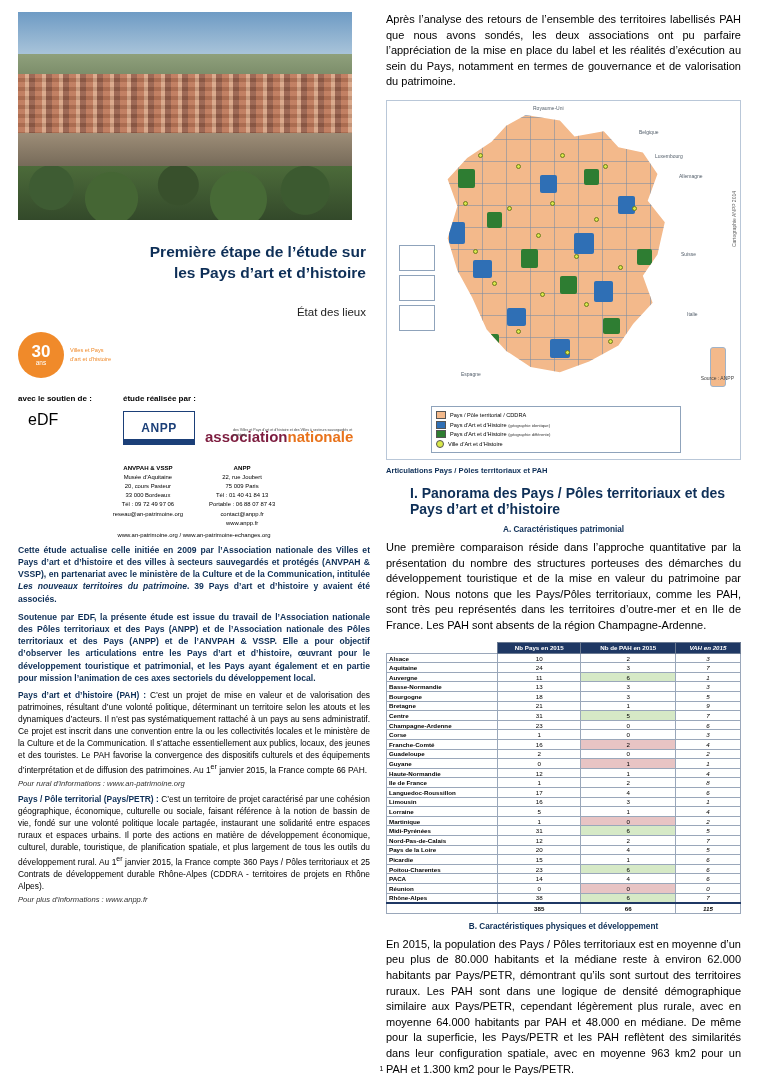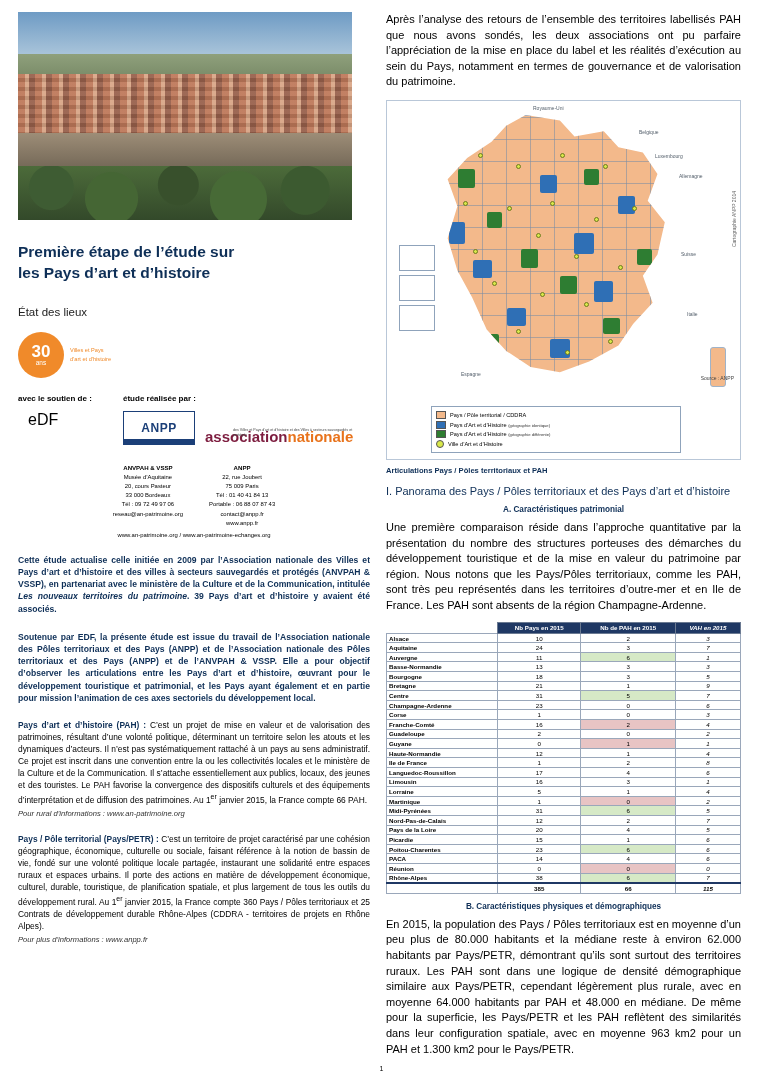--- a/index.html
+++ b/index.html
@@ -62,21 +62,21 @@
     position:absolute; left:0; bottom:0; width:100%; height:26%;
     background: radial-gradient(circle at 10% 40%, #3e5c33 0 22px, transparent 23px),
                 radial-gradient(circle at 28% 60%, #456634 0 26px, transparent 27px),
                 radial-gradient(circle at 48% 35%, #38502c 0 20px, transparent 21px),
                 radial-gradient(circle at 66% 62%, #476a36 0 28px, transparent 29px),
                 radial-gradient(circle at 86% 45%, #3c5a30 0 24px, transparent 25px),
                 linear-gradient(#4c6b3a, #33492a);
   }
 
   
-  .title-block { margin-top: 22px; padding-right: 4px; }
+  .title-block { margin-top: 22px; text-align: right; padding-right: 4px; }
   .title-main {
     font-size: 15.5px; font-weight: bold; color: #0e2f57; line-height: 1.35;
   }
   .subtitle { font-size: 11.5px; color: #222; margin-top: 22px; }
   .subtitle2 { font-size: 11.5px; color: #222; }
 
   
   .anniv { margin-top: 14px; display:flex; align-items:center; gap: 6px; }
   .anniv .circle {
     width: 46px; height: 46px; border-radius: 50%;
@@ -106,21 +106,21 @@
   .logo-anvpah .small { position:absolute; left:28px; top:17px; font-size:3.6px; color:#444; font-weight:normal; line-height:1.4; width:130px; }
 
   
   .contacts {
     margin-top: 18px; display:flex; justify-content:center; gap: 26px;
     font-size: 5.9px; line-height: 1.55; text-align:center;
   }
   .contacts b { font-size: 6.1px; }
 
   
-  .para { font-size: 8.4px; line-height: 1.42; text-align: justify; margin-top: 16px; }
+  .para { font-size: 8.4px; line-height: 1.42; text-align: justify; margin-top: 6px; }
   .para.bold { font-weight: bold; color:#0e2f57; font-size: 8.6px; }
   .para .ital { font-style: italic; }
   .heading-s { font-size: 8.4px; font-weight: bold; color:#0e2f57; }
   .small-ital { font-size: 7.6px; font-style: italic; color:#333; margin-top:3px; }
 
   
   .rtext { font-size: 11px; line-height: 1.42; text-align: justify; }
   .map-wrap { margin-top: 10px; border: 1px solid #b9c7d8; background:#fff; position:relative; height: 360px; }
   .map-canvas { position:absolute; inset:0; overflow:hidden; }
   .map-bg { position:absolute; inset:0; background:#ffffff; }
@@ -171,21 +171,21 @@
   .legend-sw.blue { background:#2f6fb5; }
   .legend-sw.green { background:#2e7d32; }
   .legend-sw.dotmark { background:#d8e84a; border-radius:50%; width:8px; height:8px; }
   .legend-txt { font-size: 5.6px; }
   .legend-txt .sub { font-size: 4.2px; color:#333; }
 
   .fig-caption {
     font-size:7.6px; font-weight:bold; color:#0e2f57; margin-top:6px;
   }
 
-  .sec-h1 { font-size: 11px; font-weight: normal; color:#0e2f57; margin-top: 10px; }
+  .sec-h1 { font-size: 14px; font-weight: bold; color:#0e2f57; margin-top: 10px; margin-left: 24px; }
   .sec-h2 { font-size: 8.2px; font-weight: bold; color:#0e2f57; text-align:center; margin-top: 8px; }
 
   
   table.data {
     width: 100%; border-collapse: collapse; margin-top: 8px;
     font-size: 6.2px;
   }
   table.data th {
     background: #1f3864; color:#fff; font-weight:bold; border:1px solid #6b7a92;
     padding: 1.5px 2px; text-align:center; font-size:6.2px;
@@ -553,19 +553,19 @@
             </tr>
             <tr class="total">
               <td class="name"></td>
               <td>385</td>
               <td>66</td>
               <td style="font-style: italic;">115</td>
             </tr>
           </tbody>
       </table>
 
-      <div class="sec-h2">B. Caractéristiques physiques et démographiques</div>
+      <div class="sec-h2">B. Caractéristiques physiques et développement</div>
       <div class="rtext" style="margin-top:6px;">En 2015, la population des Pays / Pôles territoriaux est en moyenne d’un peu plus de 80.000 habitants et la médiane reste à environ 62.000 habitants par Pays/PETR, démontrant qu’ils sont surtout des territoires ruraux. Les PAH sont dans une logique de densité démographique similaire aux Pays/PETR, cependant légèrement plus rurale, avec en moyenne 64.000 habitants par PAH et 48.000 en médiane. De même pour la superficie, les Pays/PETR et les PAH reflètent des similarités dans leur configuration spatiale, avec en moyenne 963 km2 pour un PAH et 1.300 km2 pour le Pays/PETR.</div>
     </div>
   </div>
 
   <div class="page-num">1</div>
 </div>
 
 </body></html>

